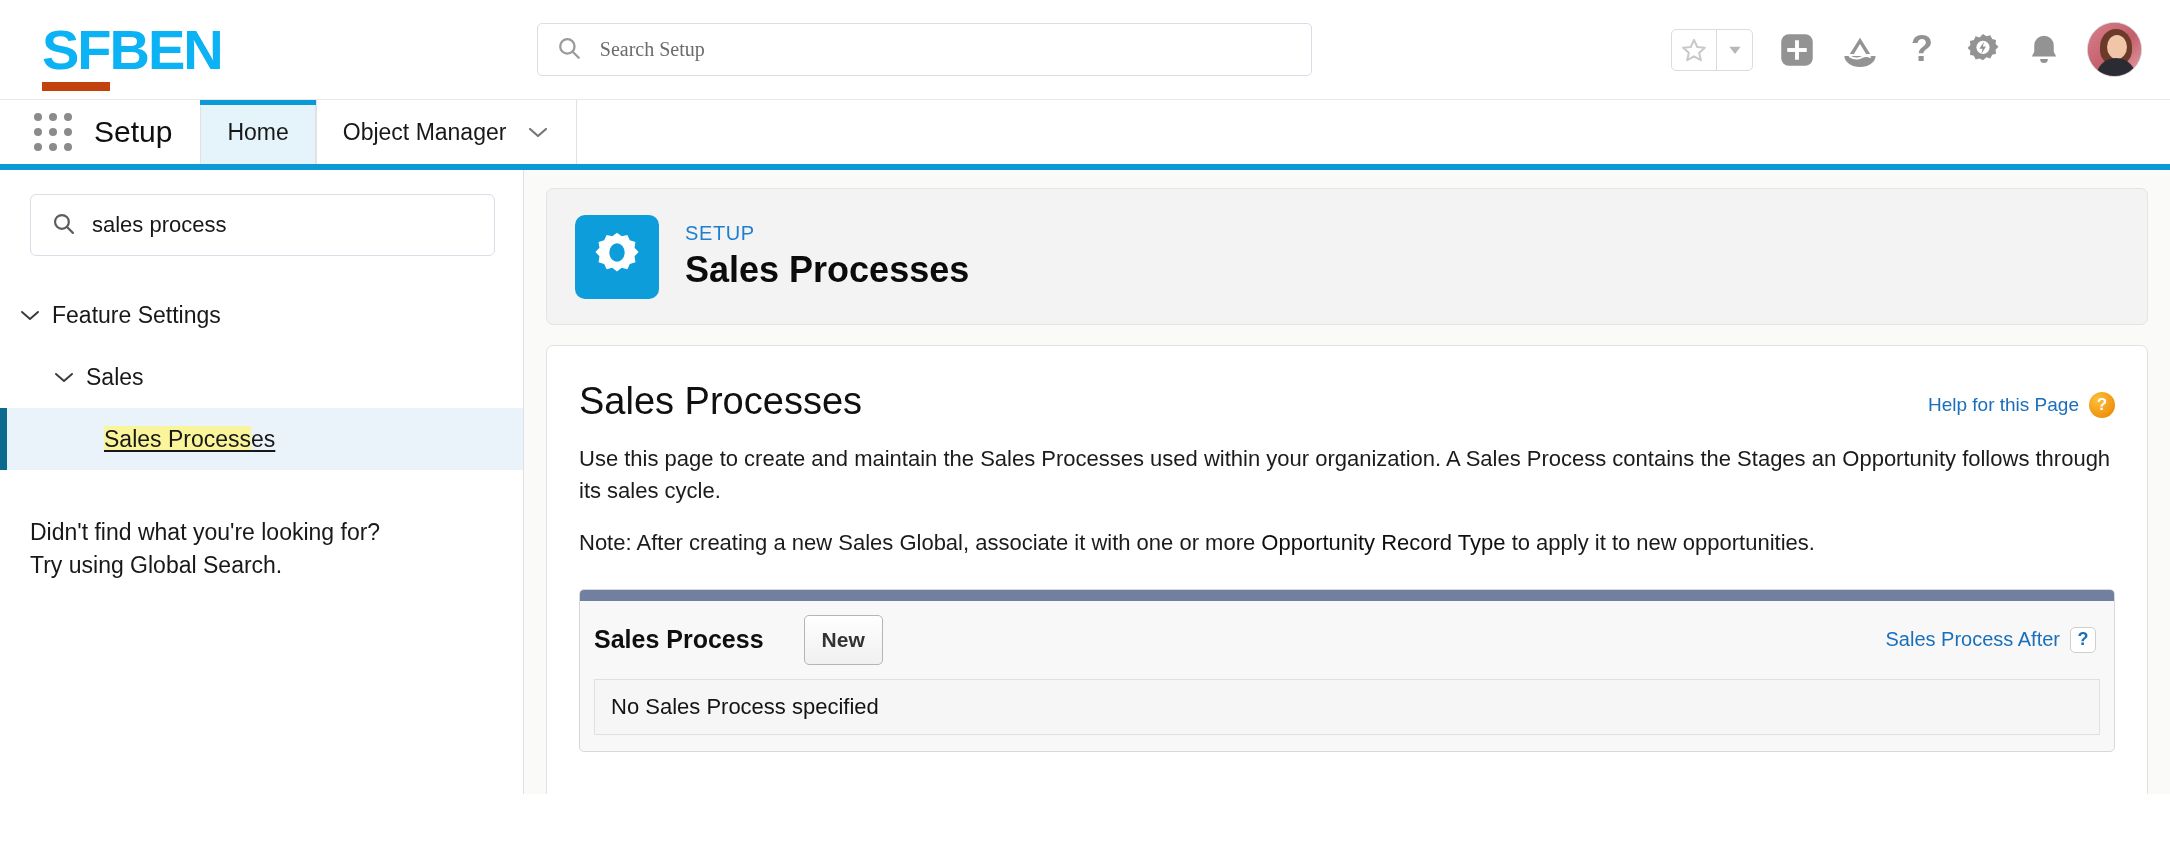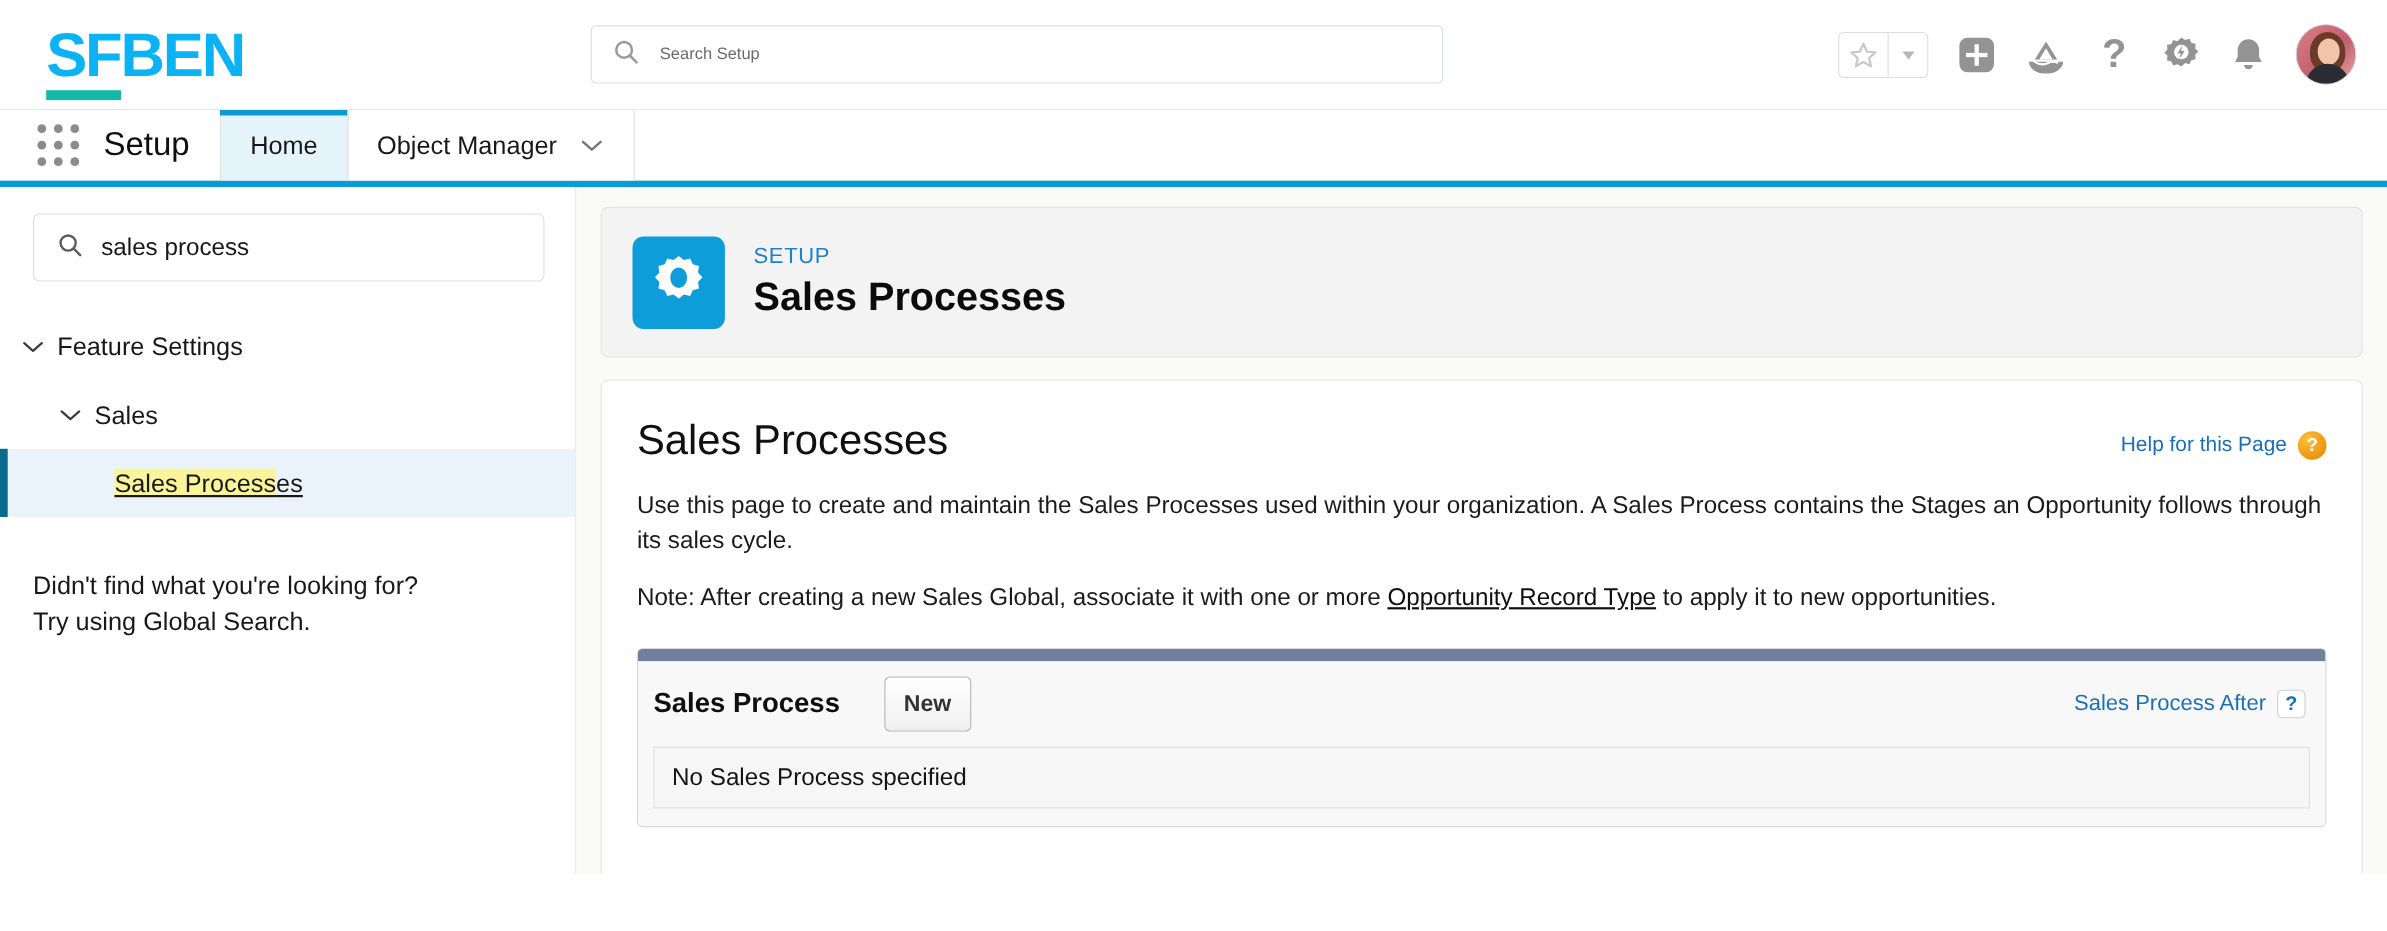--- a/index.html
+++ b/index.html
@@ -23,36 +23,36 @@
   }
   .brand-logo {
     font-size: 56px;
     font-weight: bold;
     letter-spacing: -2px;
     color: #0bb3f5;
     line-height: 1;
     user-select: none;
     white-space: nowrap;
   }
-  .brand-logo .u { border-bottom: 9px solid #14b8a6; padding-bottom: 1px; }
+  .brand-logo .u { border-bottom: 9px solid #c2410c; padding-bottom: 1px; }
 
   .search-wrap { margin-left: 315px; }
   .search-box {
     width: 775px; height: 53px;
     border: 1px solid #d8dde6;
     border-radius: 5px;
     background: #fff;
     display: flex; align-items: center;
     padding: 0 18px;
   }
   .search-box .mag { margin-right: 18px; flex: none; }
   .search-box input {
     border: none; outline: none;
-    font-size: 15px; color: #000000;
-    font-family: Liberation Sans, sans-serif;
+    font-size: 20px; color: #000000;
+    font-family: Liberation Serif, serif;
     width: 100%; background: transparent;
   }
   .search-box input::placeholder { color: #6b6b6b; }
 
   .header-actions {
     margin-left: auto;
     display: flex; align-items: center; gap: 26px;
   }
   .fav-group {
     display: flex; align-items: stretch;
@@ -212,21 +212,21 @@
     background: radial-gradient(circle at 35% 30%, #fbc13c 0%, #f0930f 70%, #d87c06 100%);
     color: #fff; font-size: 17px; font-weight: bold;
     display: flex; align-items: center; justify-content: center;
     flex: none;
   }
   .para {
     font-size: 22px; line-height: 1.45; color: #1b1b1b;
     margin-top: 20px; max-width: 1560px;
   }
   .para a.inline-link {
-    color: #0f0f0f; text-decoration: underline; text-underline-offset: 2px; cursor: pointer;
+    color: #0f0f0f; text-underline-offset: 2px; cursor: pointer;
   }
 
   
   .rl-panel {
     margin-top: 30px;
     border: 1px solid #d8d8d8;
     border-radius: 5px;
     background: #f8f8f8;
     overflow: hidden;
   }

